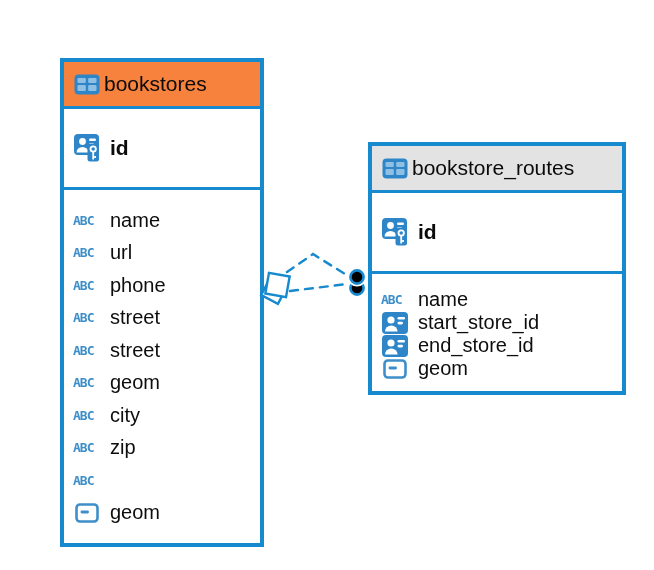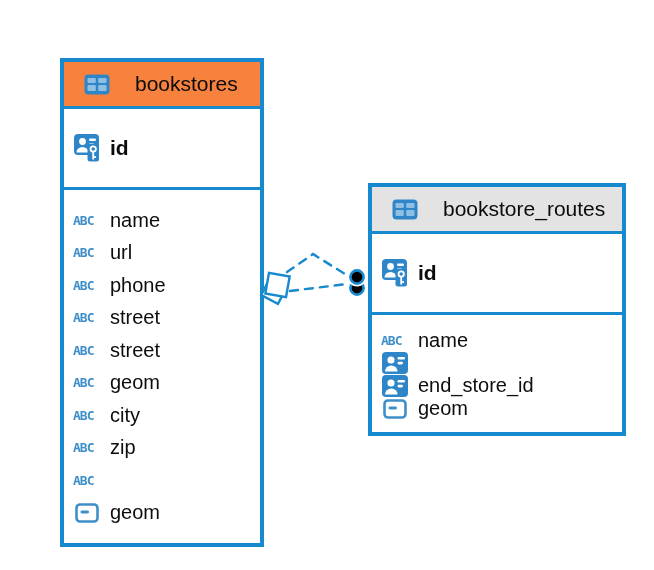--- a/index.html
+++ b/index.html
@@ -12,22 +12,22 @@
 
   .table-card{
     position:absolute;
     background:#ffffff;
     border:4px solid #1789CE;
     box-sizing:border-box;
     display:flex;flex-direction:column;
   }
   .t-header{
     flex:0 0 44px;
-    display:flex;align-items:center;gap:24px;
-    padding:0 19px;
+    display:flex;align-items:center;gap:3px;
+    padding:0 9px;
     border-bottom:3px solid #1789CE;
     font-size:21px;color:#0b0b0b;
     white-space:nowrap;
   }
   .t-pk-row{
     flex:0 0 44px;
     display:flex;align-items:center;gap:9px;
     padding:17px 9px;
     border-bottom:3px solid #1789CE;
     font-size:21px;font-weight:700;color:#0b0b0b;
@@ -122,21 +122,21 @@
             <svg width="24" height="20" viewBox="0 0 24 20">
               <rect x="1.5" y="1.5" width="21" height="17" rx="3.5" fill="#fff" stroke="#3E8FC9" stroke-width="2.6"></rect>
               <rect x="5.5" y="7.6" width="8.5" height="2.9" rx="1.45" fill="#3E8FC9"></rect>
             </svg>
           </span>
           <span>geom</span>
         </div>
       </div>
   </div>
 
-  <div class="table-card" style="left:368px;top:142px;width:258px;height:253px;margin-top:41px;">
+  <div class="table-card" style="left:368px;top:142px;width:258px;height:253px;">
     <div class="t-header" style="background: rgb(227, 227, 227);">
       <span class="icon-box">
         <svg width="26" height="21" viewBox="0 0 26 21">
           <rect x="0.5" y="0.5" width="25" height="20" rx="4" fill="#2E86C8"></rect>
           <rect x="3.5" y="4" width="8.3" height="5" rx="1.2" fill="#8FC0E4"></rect>
           <rect x="14.2" y="4" width="8.3" height="5" rx="1.2" fill="#8FC0E4"></rect>
           <rect x="3.5" y="11" width="8.3" height="6" rx="1.2" fill="#8FC0E4"></rect>
           <rect x="14.2" y="11" width="8.3" height="6" rx="1.2" fill="#8FC0E4"></rect>
         </svg>
       </span>
@@ -166,20 +166,21 @@
         <div class="col-row">
           <span class="icon-box">
             <svg width="26" height="22" viewBox="0 0 26 22">
               <rect width="26" height="22" rx="4" fill="#2E86C8"></rect>
               <circle cx="9" cy="8" r="3.6" fill="#fff"></circle>
               <path d="M3 19.5 a6.3 6 0 0 1 12.6 0 z" fill="#fff"></path>
               <rect x="15.5" y="5" width="7.5" height="2.6" rx="1.3" fill="#fff"></rect>
               <rect x="15.5" y="9.8" width="5.5" height="2.6" rx="1.3" fill="#fff"></rect>
             </svg>
           </span>
+          <span>start_store_id</span>
         </div>
         <div class="col-row">
           <span class="icon-box">
             <svg width="26" height="22" viewBox="0 0 26 22">
               <rect width="26" height="22" rx="4" fill="#2E86C8"></rect>
               <circle cx="9" cy="8" r="3.6" fill="#fff"></circle>
               <path d="M3 19.5 a6.3 6 0 0 1 12.6 0 z" fill="#fff"></path>
               <rect x="15.5" y="5" width="7.5" height="2.6" rx="1.3" fill="#fff"></rect>
               <rect x="15.5" y="9.8" width="5.5" height="2.6" rx="1.3" fill="#fff"></rect>
             </svg>

